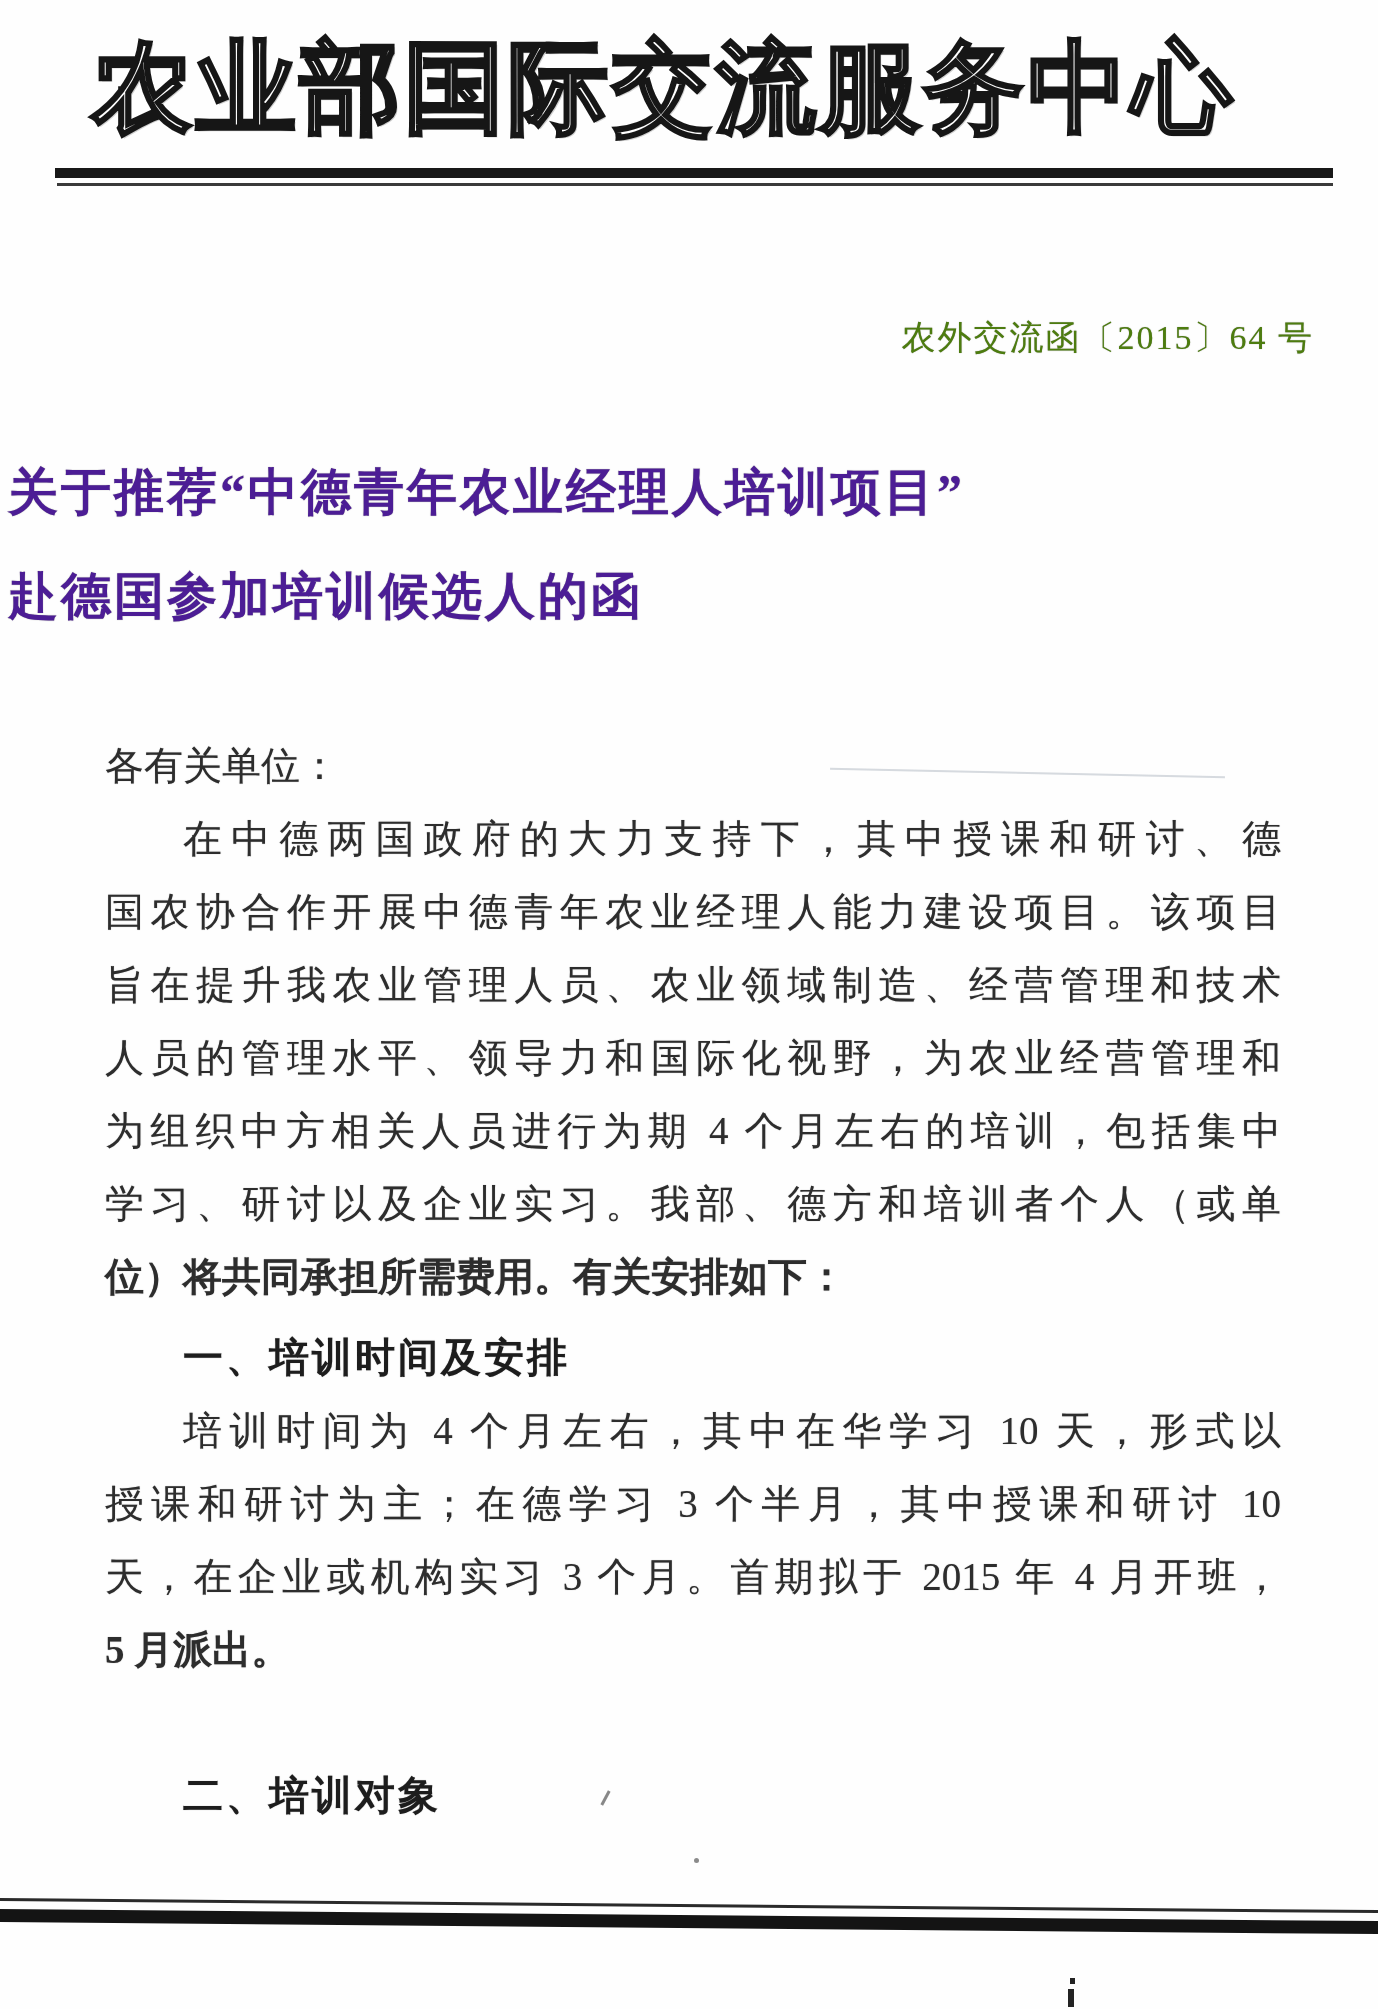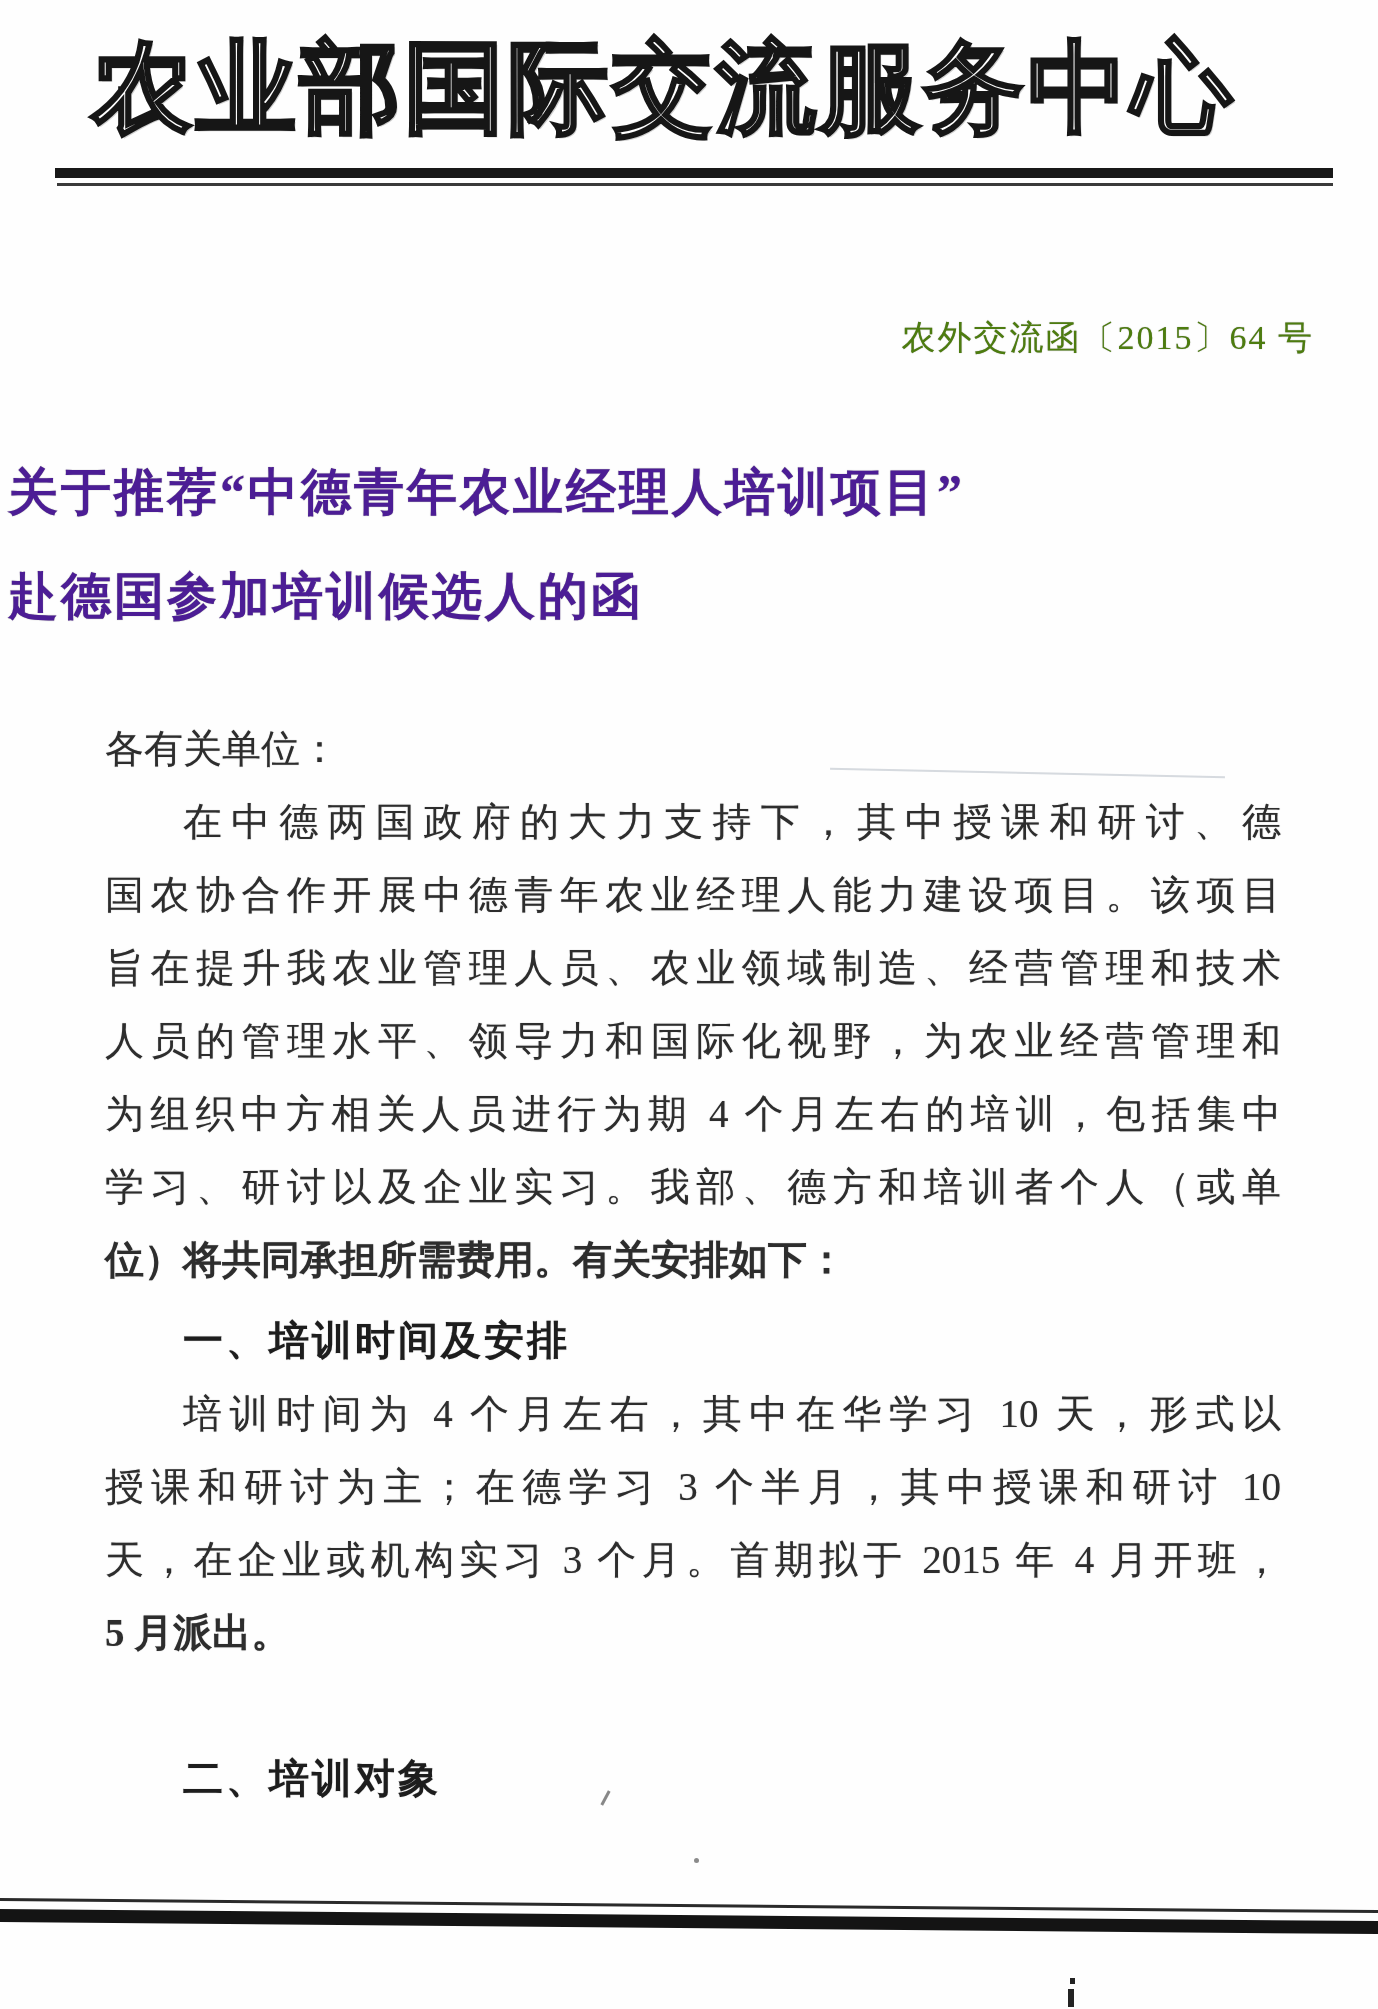--- a/index.html
+++ b/index.html
@@ -37,21 +37,21 @@
   
   .title{
     position:absolute;top:440px;left:8px;width:100%;
     text-align:left;font-weight:bold;font-size:50px;color:#4c1d95;
     letter-spacing:3px;
     text-shadow:0 0 1px rgba(30,30,30,.5);
   }
   .title .title-line{line-height:104px;}
   
   .body{
-    position:absolute;top:712px;left:105px;width:1176px;
+    position:absolute;top:729px;left:105px;width:1176px;
     font-size:39px;color:#2d2d2d;
     text-shadow:0 0 1px rgba(45,45,45,.45);
   }
   .bline{
     line-height:73px;height:73px;
     text-align:justify;
   }
   .fill{text-align-last:justify;}
   .lastline{text-align-last:left;font-weight:bold;}
   .indent{padding-left:78px;}

